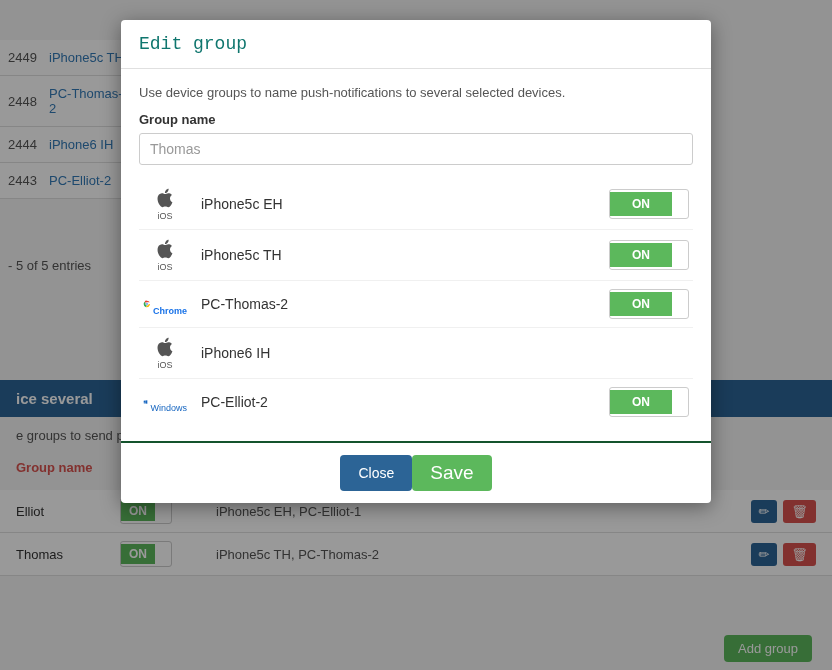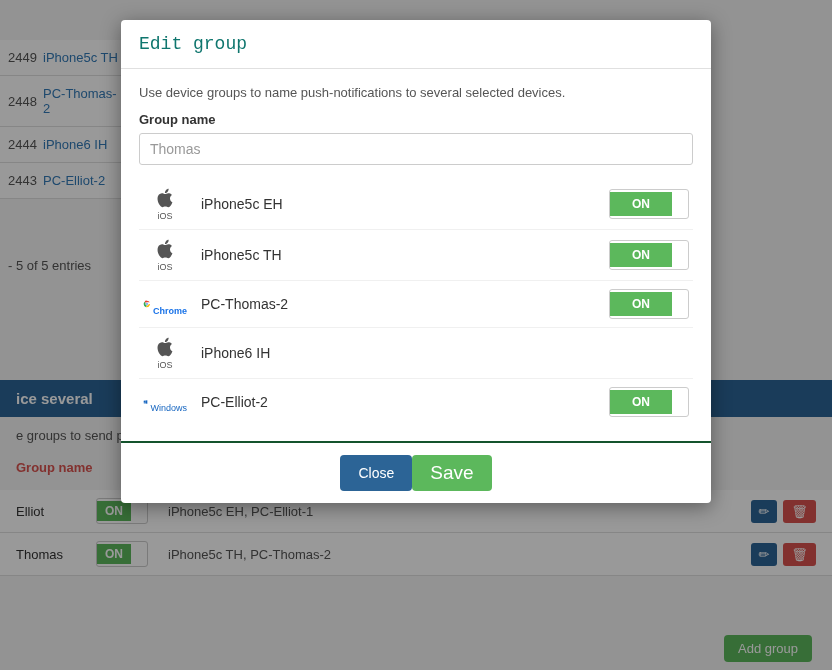--- a/index.html
+++ b/index.html
@@ -25,20 +25,21 @@
       position: absolute;
       top: 40px; left: 0;
       width: 170px;
       background: white;
     }
     .bg-table-row {
       display: flex;
       align-items: center;
       padding: 10px 8px;
       border-bottom: 1px solid #e0e0e0;
+      gap: 6px;
     }
     .bg-table-id {
       color: #555;
       font-size: 13px;
       width: 35px;
     }
     .bg-table-name {
       color: #337ab7;
       font-size: 13px;
       flex: 1;
@@ -100,21 +101,21 @@
       position: absolute;
       top: 490px; left: 0;
       width: 832px;
     }
     .bg-groups-row {
       display: flex;
       align-items: center;
       padding: 8px 16px;
       border-bottom: 1px solid #e0e0e0;
       background: white;
-      gap: 0;
+      gap: 24px;
     }
     .bg-groups-row-name {
       width: 80px;
       font-size: 13px;
       color: #333;
     }
     .toggle-on {
       display: flex;
       align-items: center;
       background: white;

